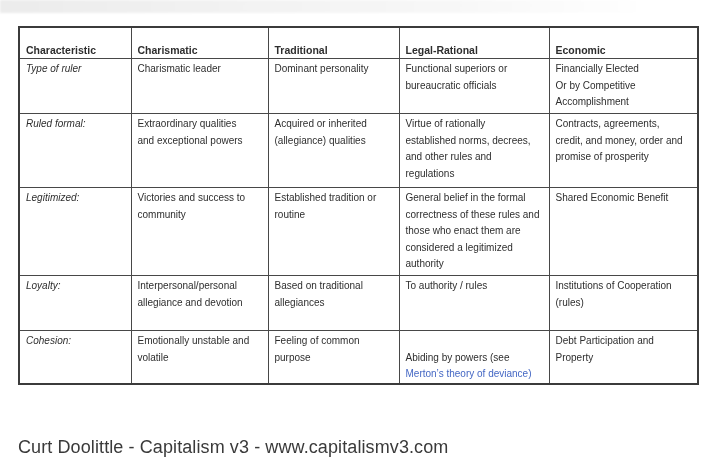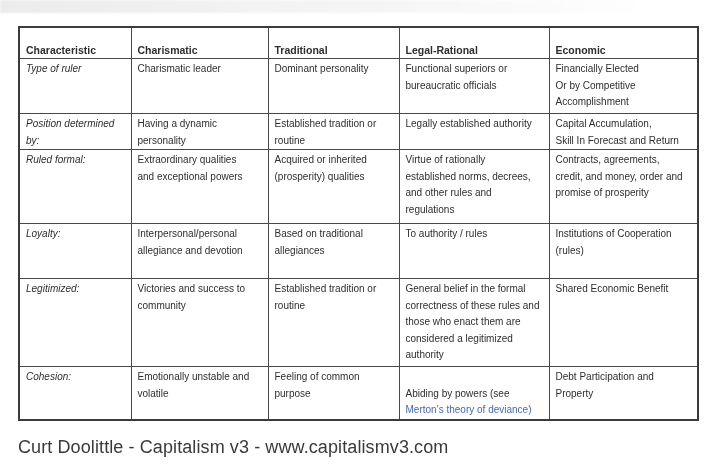--- a/index.html
+++ b/index.html
@@ -100,67 +100,56 @@
       <tr style="height:55px">
         <td class="rowlabel">Type of ruler</td>
         <td>Charismatic leader</td>
         <td>Dominant personality</td>
         <td>Functional superiors or
 bureaucratic officials</td>
         <td>Financially Elected
 Or by Competitive
 Accomplishment</td>
       </tr>
-      <tr style="height:33px">
-        <td class="rowlabel">Position determined
-by:</td>
-        <td>Having a dynamic
-personality</td>
-        <td>Established tradition or
-routine</td>
-        <td>Legally established authority</td>
-        <td>Capital Accumulation,
-Skill In Forecast and Return</td>
-      </tr>
       <tr style="height:74px">
         <td class="rowlabel">Ruled formal:</td>
         <td>Extraordinary qualities
 and exceptional powers</td>
         <td>Acquired or inherited
-(prosperity) qualities</td>
+(allegiance) qualities</td>
         <td>Virtue of rationally
 established norms, decrees,
 and other rules and
 regulations</td>
         <td>Contracts, agreements,
 credit, and money, order and
 promise of prosperity</td>
-      </tr>
-      <tr style="height:55px">
-        <td class="rowlabel">Loyalty:</td>
-        <td>Interpersonal/personal
-allegiance and devotion</td>
-        <td>Based on traditional
-allegiances</td>
-        <td>To authority / rules</td>
-        <td>Institutions of Cooperation
-(rules)</td>
       </tr>
       <tr style="height:88px">
         <td class="rowlabel">Legitimized:</td>
         <td>Victories and success to
 community</td>
         <td>Established tradition or
 routine</td>
         <td>General belief in the formal
 correctness of these rules and
 those who enact them are
 considered a legitimized
 authority</td>
         <td>Shared Economic Benefit</td>
+      </tr>
+      <tr style="height:55px">
+        <td class="rowlabel">Loyalty:</td>
+        <td>Interpersonal/personal
+allegiance and devotion</td>
+        <td>Based on traditional
+allegiances</td>
+        <td>To authority / rules</td>
+        <td>Institutions of Cooperation
+(rules)</td>
       </tr>
       <tr style="height:40px">
         <td class="rowlabel">Cohesion:</td>
         <td>Emotionally unstable and
 volatile</td>
         <td>Feeling of common
 purpose</td>
         <td>
           <span>Abiding by powers (see
 </span><span class="hyperlink">Merton’s theory of deviance)</span>

